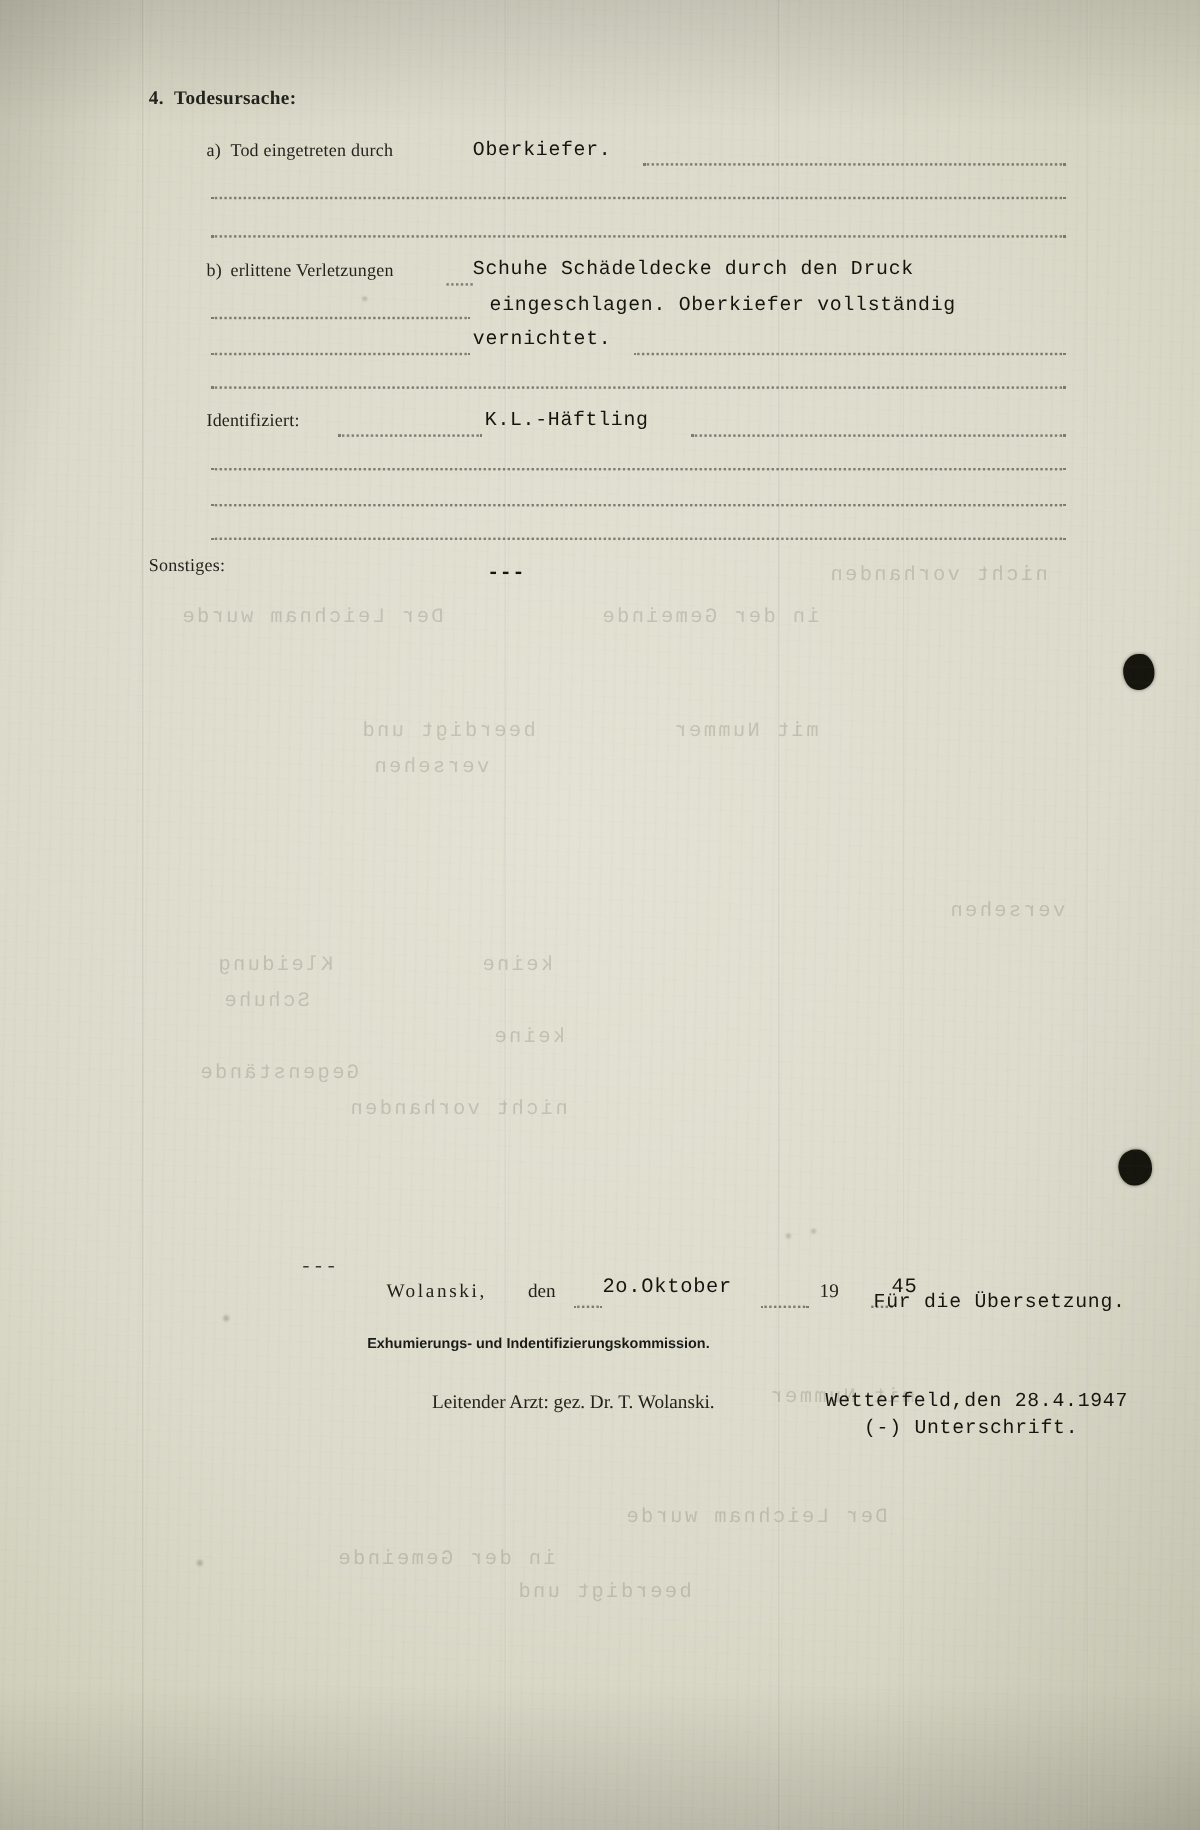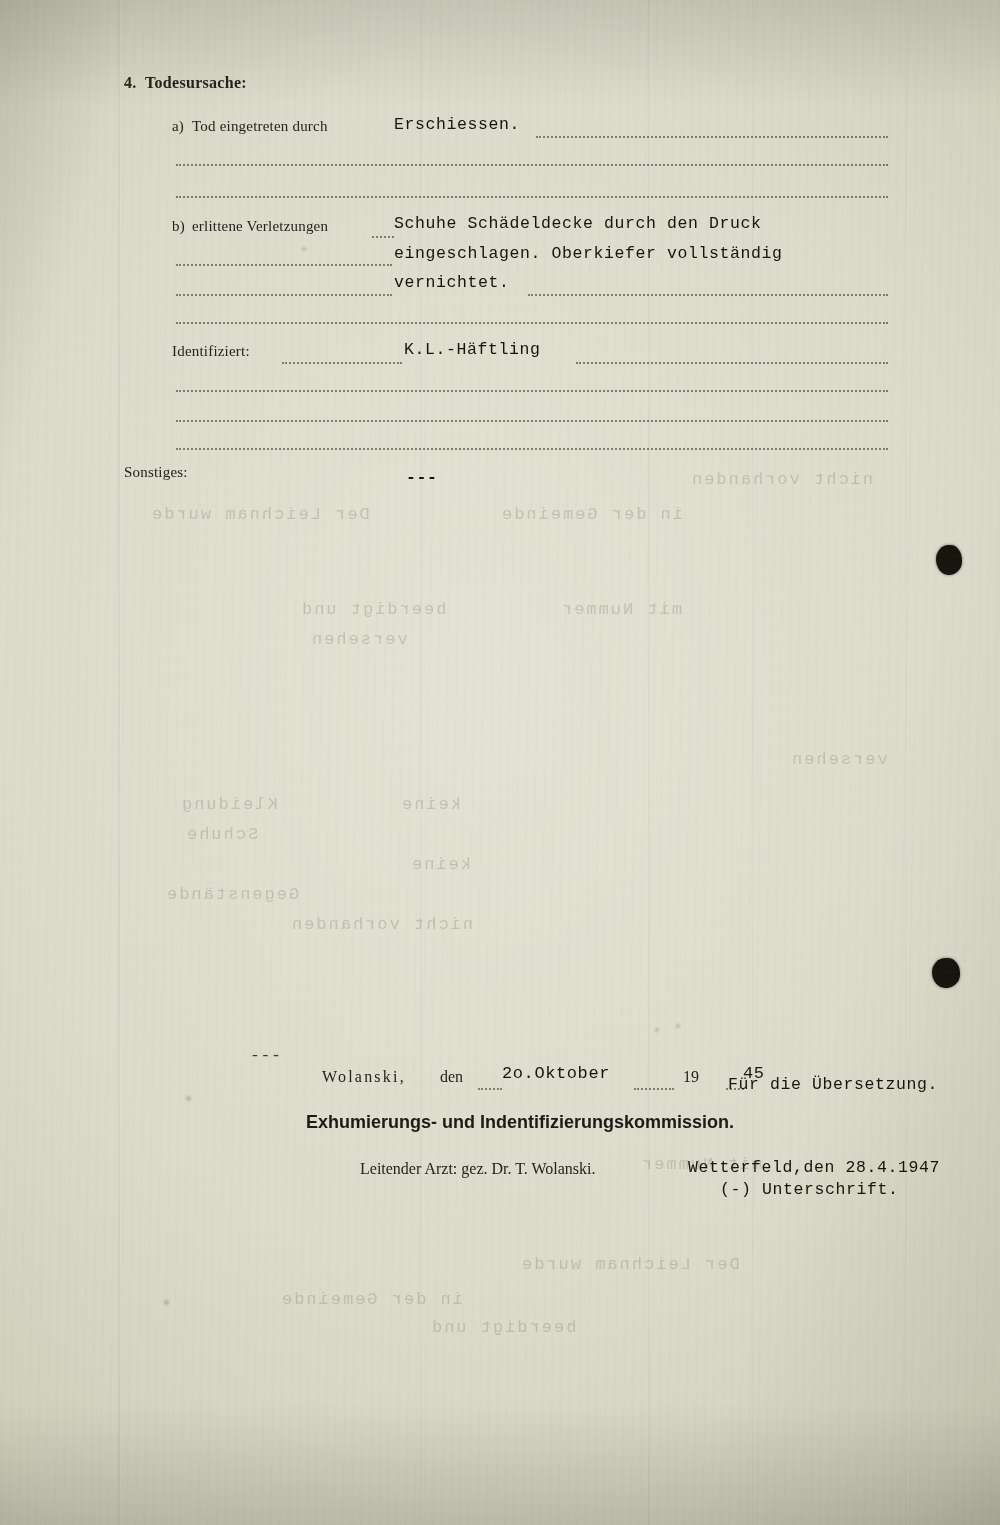--- a/index.html
+++ b/index.html
@@ -86,21 +86,21 @@
   }
   .blob {
     position: absolute;
     background: #16160f;
     border-radius: 50% 45% 52% 48% / 48% 52% 46% 54%;
     box-shadow: 0 0 3px rgba(0,0,0,.5);
   }
   .bold-serif {
     font-family: "Liberation Sans", sans-serif;
     font-weight: bold;
-    font-size: 18px;
+    font-size: 12px;
   }
   .spaced {
     letter-spacing: 2.2px;
   }
   .smudge {
     position: absolute;
     background: rgba(30,30,20,0.20);
     border-radius: 50%;
     filter: blur(1px);
     pointer-events: none;
@@ -136,31 +136,31 @@
   <div class="ghost" style="left:790px; top:750px; font-size:17px;">versehen</div>
   <div class="ghost" style="left:690px; top:470px; font-size:17px;">nicht vorhanden</div>
 
   <div class="content">
 
     <div class="lbl sec-title" style="left:124px; top:74px;">4.</div>
     <div class="lbl sec-title" style="left:145px; top:74px;">Todesursache:</div>
 
     <div class="lbl field-label" style="left:172px; top:118px;">a)</div>
     <div class="lbl field-label" style="left:192px; top:118px;">Tod eingetreten durch</div>
-    <div class="type" style="left:394px; top:115px;">Erschiessen.</div>
+    <div class="type" style="left:394px; top:115px;">Oberkiefer.</div>
     <div class="dots" style="left:536px; top:136px; width:352px;"></div>
     <div class="dots" style="left:176px; top:164px; width:712px;"></div>
     <div class="dots" style="left:176px; top:196px; width:712px;"></div>
 
     <div class="lbl field-label" style="left:172px; top:218px;">b)</div>
     <div class="lbl field-label" style="left:192px; top:218px;">erlittene Verletzungen</div>
     <div class="dots" style="left:372px; top:236px; width:22px;"></div>
     <div class="type" style="left:394px; top:214px;">Schuhe Schädeldecke durch den Druck</div>
     <div class="dots" style="left:176px; top:264px; width:216px;"></div>
-    <div class="type" style="left:394px; top:244px;">eingeschlagen. Oberkiefer vollständig</div>
+    <div class="type" style="left:408px; top:244px;">eingeschlagen. Oberkiefer vollständig</div>
     <div class="dots" style="left:176px; top:294px; width:216px;"></div>
     <div class="type" style="left:394px; top:273px;">vernichtet.</div>
     <div class="dots" style="left:528px; top:294px; width:360px;"></div>
     <div class="dots" style="left:176px; top:322px; width:712px;"></div>
 
     <div class="lbl field-label" style="left:172px; top:343px;">Identifiziert:</div>
     <div class="dots" style="left:282px; top:362px; width:120px;"></div>
     <div class="type" style="left:404px; top:340px;">K.L.-Häftling</div>
     <div class="dots" style="left:576px; top:362px; width:312px;"></div>
     <div class="dots" style="left:176px; top:390px; width:712px;"></div>

